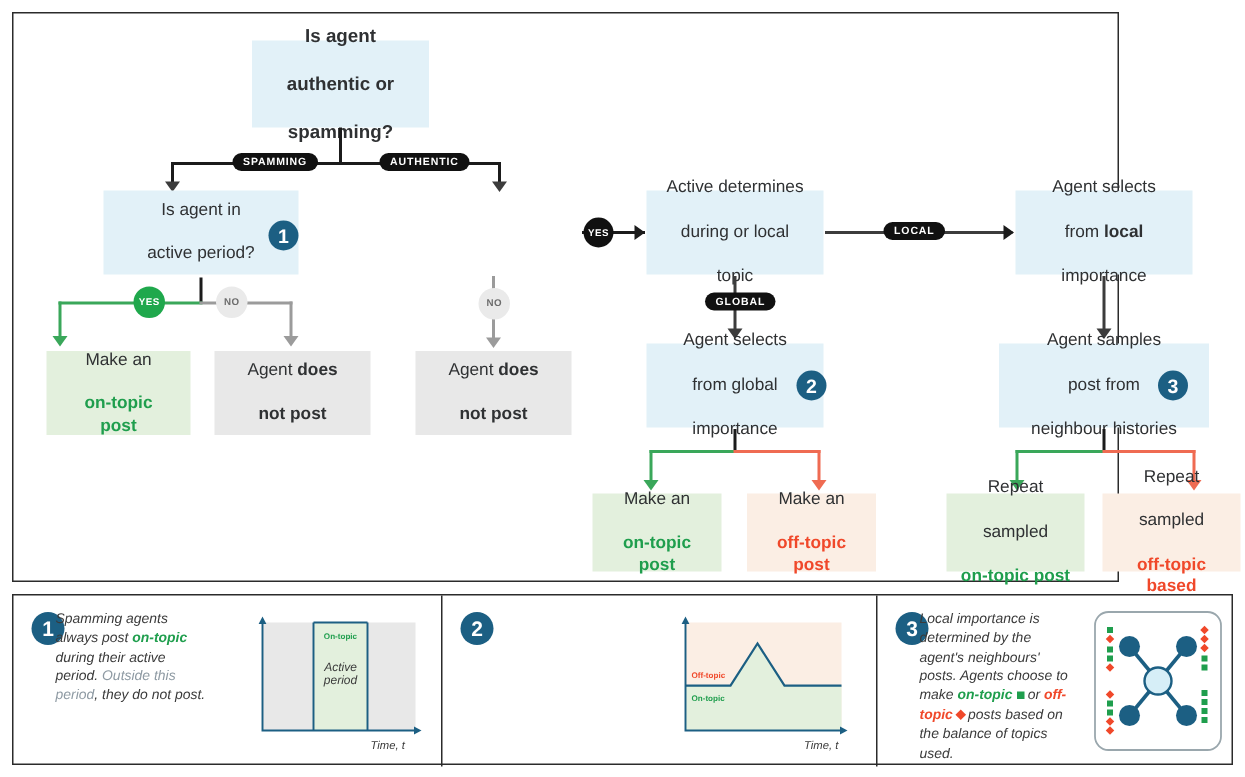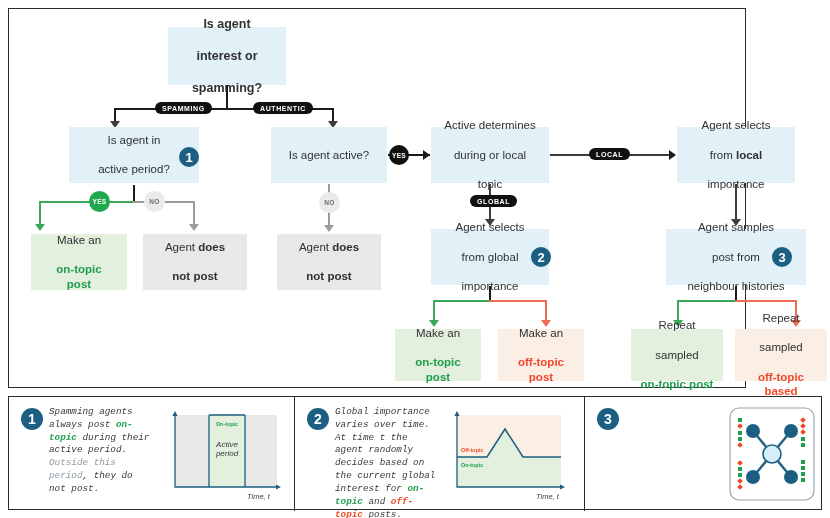--- a/index.html
+++ b/index.html
@@ -50,40 +50,40 @@
            display:flex;align-items:center;justify-content:center;}
 
   
   .lg{position:absolute;top:0;height:114px;box-sizing:border-box;}
   #lg1{left:0;width:285px;}
   #lg2{left:285px;width:290px;border-left:1.4px solid #2b2b2b;}
   #lg3{left:575px;width:239px;border-left:1.4px solid #2b2b2b;}
   .lgnum{position:absolute;left:12px;top:11px;width:22px;height:22px;border-radius:50%;
          background:#1c5f83;color:#fff;font-size:14px;font-weight:bold;
          display:flex;align-items:center;justify-content:center;}
-  .lgtxt{position:absolute;left:40px;top:9px;width:104px;font-size:9.3px;font-style:italic;
-         line-height:1.38;color:#3a3a3a;font-family:Liberation Mono, monospace;}
+  .lgtxt{position:absolute;left:28px;top:9px;width:104px;font-size:9.3px;font-style:italic;
+         line-height:1.38;color:#3a3a3a;}
   .lgtxt .grey-it{color:#8e9aa3;font-style:italic;}
   .sq{display:inline-block;width:5px;height:5px;background:#1f9e4d;vertical-align:middle;}
   .dm{display:inline-block;width:5px;height:5px;background:#f0482a;
       transform:rotate(45deg);vertical-align:middle;}
 
   .chart{position:absolute;}
   .axlabel{position:absolute;font-size:7.5px;font-style:italic;color:#3a3a3a;}
 </style>
 </head>
 <body>
 
 <div class="figure">
 
   <div class="panel" id="flow-panel">
 
     <div class="node blue" style="left:159px;top:18px;width:118px;height:58px;font-size:12.5px;font-weight:bold;">
       <span><span>Is agent</span><br>
-      <span>interest or</span><br>
+      <span>authentic or</span><br>
       <span>spamming?</span></span>
     </div>
 
     <div class="ln dk" style="left:217px;top:76px;width:2px;height:24px;"></div>
 
     <div class="ln dk" style="left:105px;top:99px;width:220px;height:2px;"></div>
 
     <div class="ln dk" style="left:105px;top:99px;width:2px;height:15px;"></div>
     <div class="arw down" style="left:101px;top:112px;"></div>
 
@@ -113,23 +113,20 @@
       <span><span>Make an</span><br>
       <span class="on">on-topic</span>
       <span class="on">post</span></span>
     </div>
 
     <div class="node grey" style="left:134px;top:225px;width:104px;height:56px;font-size:11.5px;">
       <span><span>Agent <b>does</b></span><br>
       <b>not post</b></span>
     </div>
 
-    <div class="node blue" style="left:262px;top:118px;width:116px;height:56px;font-size:11.5px;">
-      <span>Is agent active?</span>
-    </div>
 
     <div class="ln g" style="left:319px;top:175px;width:1.6px;height:43px;"></div>
     <div class="arw down g" style="left:315px;top:216px;"></div>
     <div class="cbadge no" style="left:310px;top:183px;">NO</div>
 
     <div class="node grey" style="left:268px;top:225px;width:104px;height:56px;font-size:11.5px;">
       <span><span>Agent <b>does</b></span><br>
       <b>not post</b></span>
     </div>
 
@@ -229,37 +226,37 @@
         <path d="M120 78 l-5 -2.6 v5.2 z" fill="#1c5f83"></path>
         <text x="66" y="17" text-anchor="middle" font-size="5.4" font-weight="bold" fill="#1f9e4d" font-family="Liberation Sans, sans-serif">On-topic</text>
         <text x="66" y="38" text-anchor="middle" font-size="8" font-style="italic" fill="#3a3a3a" font-family="Liberation Sans, sans-serif">Active</text>
         <text x="66" y="47" text-anchor="middle" font-size="8" font-style="italic" fill="#3a3a3a" font-family="Liberation Sans, sans-serif">period</text>
       </svg>
       <div class="axlabel" style="left:238px;top:95px;">Time, t</div>
     </div>
 
     <div class="lg" id="lg2">
       <div class="lgnum">2</div>
-      <div class="lgtxt"><span>Global importance varies over time. At time t the agent randomly decides based on the current global interest for </span><span class="on">on-topic</span><span> and </span><span class="off">off-topic</span><span> posts.</span></div>
 
       <svg class="chart" style="left:148px;top:12px;" width="128" height="92" viewBox="0 0 128 92">
         <rect x="14" y="6" width="104" height="72" fill="#fbeee4"></rect>
         <path d="M14 48 L44 48 L62 20 L80 48 L118 48 L118 78 L14 78 Z" fill="#e3f0dd"></path>
         <path d="M14 48 L44 48 L62 20 L80 48 L118 48" stroke="#1c5f83" stroke-width="1.5" fill="none"></path>
         <path d="M14 4 L14 78 L120 78" stroke="#1c5f83" stroke-width="1.3" fill="none"></path>
         <path d="M14 2 l-2.6 5 h5.2 z" fill="#1c5f83"></path>
         <path d="M122 78 l-5 -2.6 v5.2 z" fill="#1c5f83"></path>
         <text x="18" y="43" font-size="5.4" font-weight="bold" fill="#f0482a" font-family="Liberation Sans, sans-serif">Off-topic</text>
         <text x="18" y="58" font-size="5.4" font-weight="bold" fill="#1f9e4d" font-family="Liberation Sans, sans-serif">On-topic</text>
       </svg>
       <div class="axlabel" style="left:241px;top:95px;">Time, t</div>
     </div>
 
     <div class="lg" id="lg3">
       <div class="lgnum">3</div>
+      <div class="lgtxt"><span>Local importance is determined by the agent's neighbours' posts. Agents choose to make </span><span class="on">on-topic</span> <span class="sq"></span><span> or </span><span class="off">off-topic</span> <span class="dm"></span><span> posts based on the balance of topics used.</span></div>
 
       <svg class="chart" style="left:142px;top:8px;" width="90" height="98" viewBox="0 0 90 98">
         <rect x="3" y="3" width="84" height="92" rx="9" fill="#ffffff" stroke="#9aa7ad" stroke-width="1.2"></rect>
         <line x1="45" y1="49" x2="26" y2="26" stroke="#1c5f83" stroke-width="2.4"></line>
         <line x1="45" y1="49" x2="64" y2="26" stroke="#1c5f83" stroke-width="2.4"></line>
         <line x1="45" y1="49" x2="26" y2="72" stroke="#1c5f83" stroke-width="2.4"></line>
         <line x1="45" y1="49" x2="64" y2="72" stroke="#1c5f83" stroke-width="2.4"></line>
         <circle cx="45" cy="49" r="9" fill="#d6eef7" stroke="#1c5f83" stroke-width="1.6"></circle>
         <circle cx="26" cy="26" r="7" fill="#1c5f83"></circle>
         <circle cx="64" cy="26" r="7" fill="#1c5f83"></circle>

